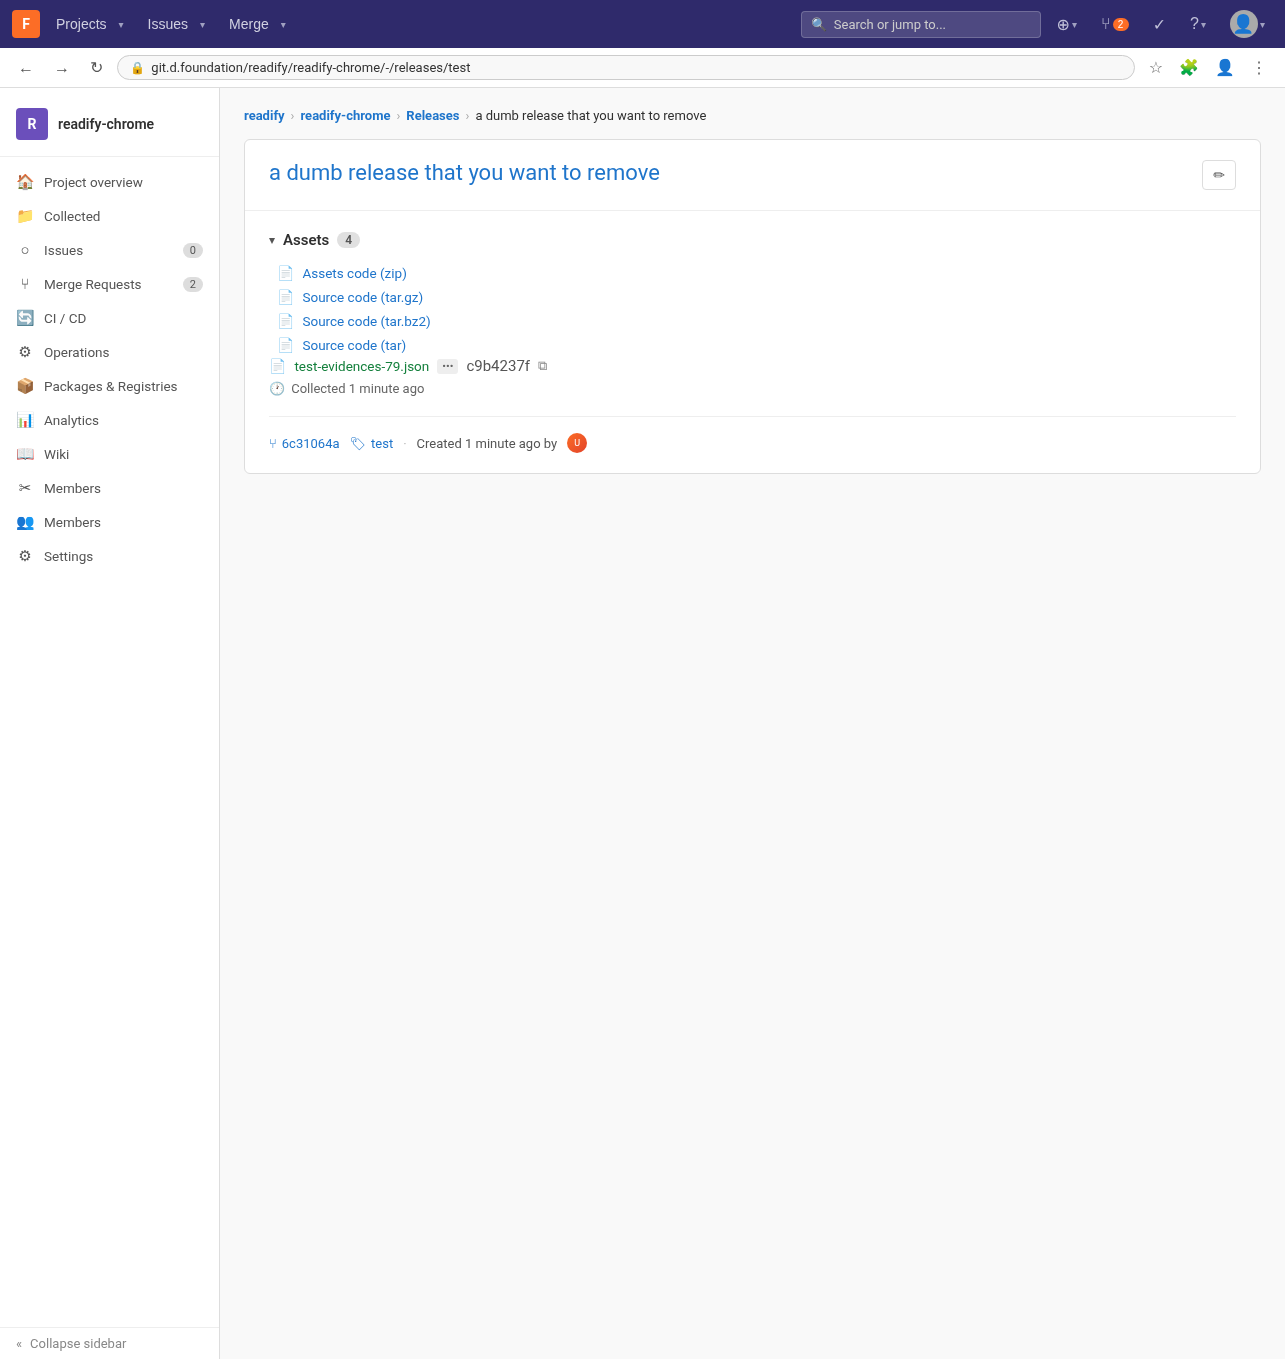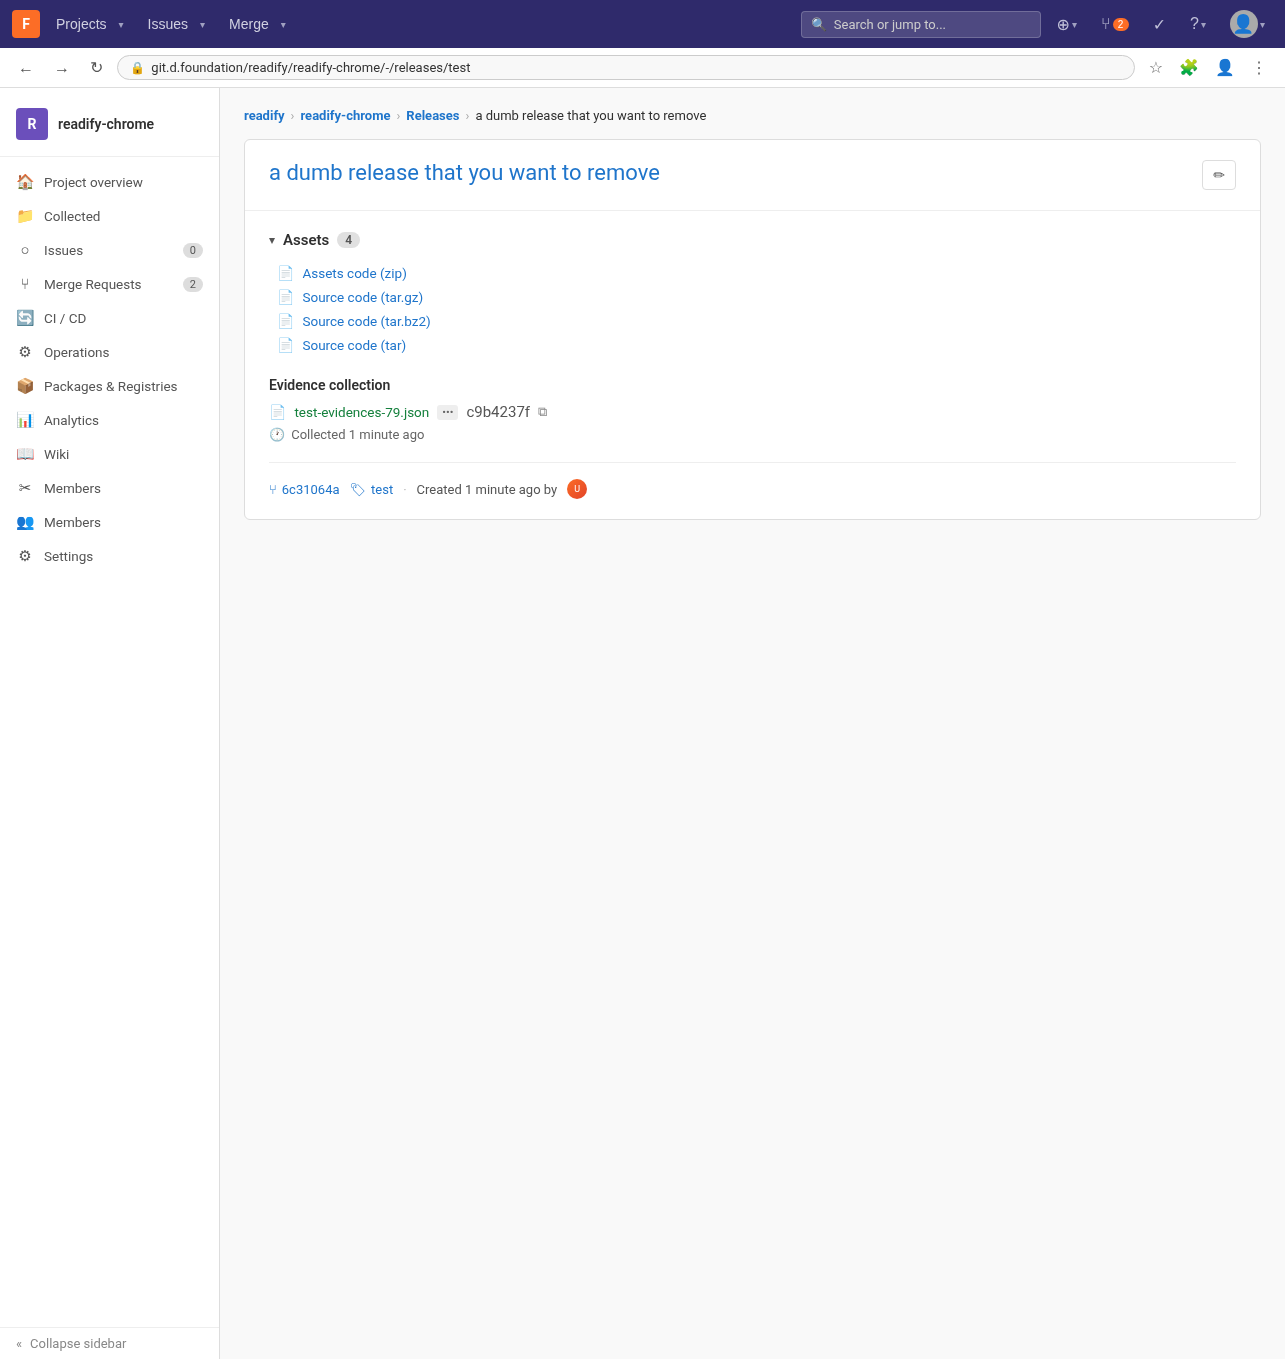--- a/index.html
+++ b/index.html
@@ -448,21 +448,20 @@
           <li class="asset-item">
             <span class="asset-icon">📄</span>
             <span>Source code (tar.bz2)</span>
           </li>
           <li class="asset-item">
             <span class="asset-icon">📄</span>
             <span>Source code (tar)</span>
           </li>
         </ul>
 
-        <div class="evidence-title">Evidence collection</div>
 
         <div class="evidence-row">
           <span class="evidence-icon">📄</span>
           <span class="evidence-link">test-evidences-79.json</span>
           <span class="evidence-dots">•••</span>
           <span class="evidence-hash">c9b4237f</span>
           <span class="copy-icon">⧉</span>
         </div>
 
         <div class="evidence-collected">

